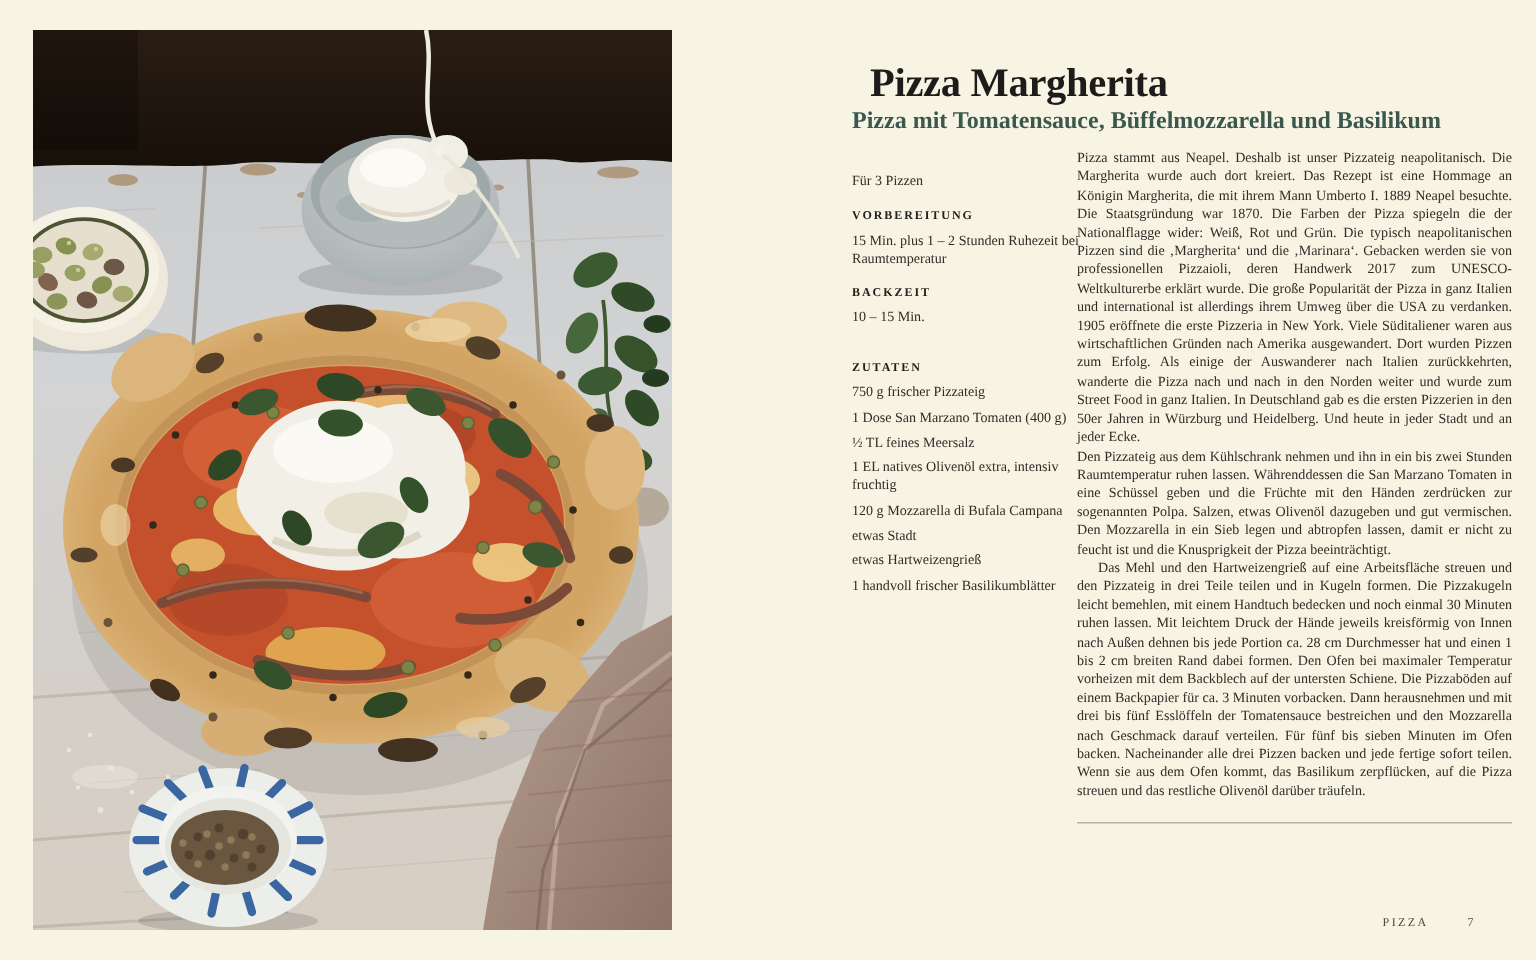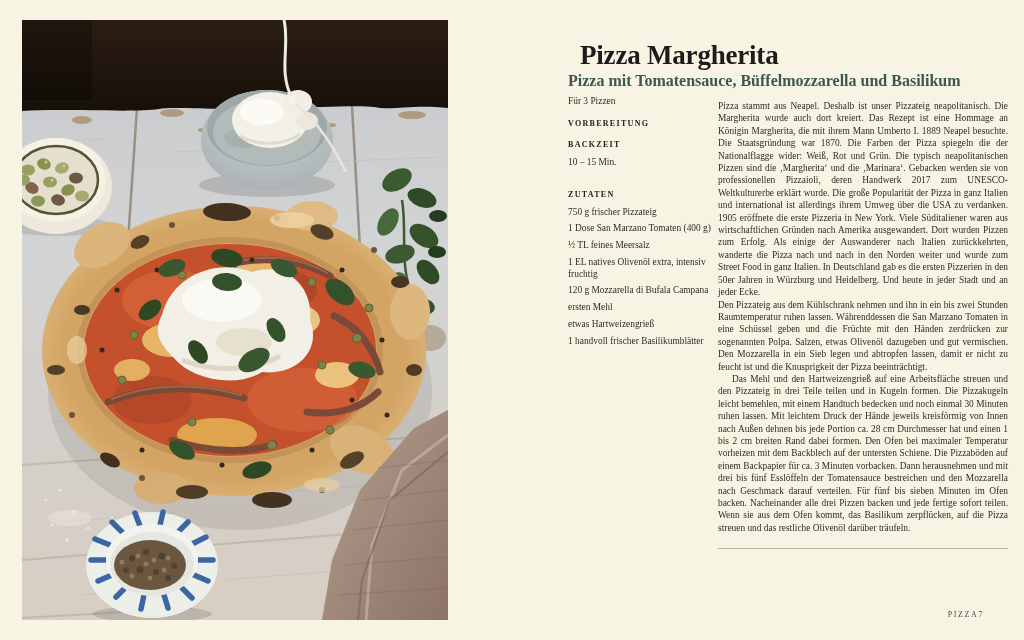--- a/index.html
+++ b/index.html
@@ -8,34 +8,34 @@
   }
   html,body{margin:0;padding:0;}
   body{
     width:1024px;height:640px;position:relative;overflow:hidden;
     background:var(--page-background);
     font-family:"Liberation Serif", serif;color:var(--body-text);
   }
   .photo{position:absolute;left:22px;top:20px;width:426px;height:600px;}
   .page-title{position:absolute;left:580px;top:22px;font-size:27px;font-weight:700;color:var(--title-text);letter-spacing:-.2px;}
   .page-subtitle{position:absolute;left:568px;top:59px;font-size:16px;color:var(--subtitle-text);}
-  .info-col{position:absolute;left:568px;top:96px;width:152px;font-size:9.4px;line-height:1.25;}
+  .info-col{position:absolute;left:568px;top:116px;width:152px;font-size:9.4px;line-height:1.25;}
   .info-col .label{font-weight:700;font-size:8px;letter-spacing:1.3px;margin:11px 0 7px;color:#22211d;}
   .info-col .servings{margin:0 0 2px;}
   .info-col .zutaten-label{margin-top:21px;}
   .ingredients div{margin-bottom:5px;}
   .body-col{position:absolute;left:718px;top:100px;width:290px;font-size:9.4px;line-height:12.4px;text-align:justify;}
   .intro{margin:0;}
   .method{margin:0 0 0;}
   .method p{margin:0;}
   .method p + p{text-indent:14px;}
   .rule{border:none;border-top:1px solid var(--rule);margin:14px 0 10px;}
   .tip{margin:0;}
   .tip-label{font-size:8px;letter-spacing:1.2px;color:#44423a;margin-right:6px;}
-  .footer{position:absolute;left:718px;top:610px;width:266px;display:flex;justify-content:flex-end;align-items:baseline;font-size:8px;letter-spacing:1.6px;color:var(--footer-text);}
+  .footer{position:absolute;left:718px;top:610px;width:266px;display:flex;justify-content:flex-end;align-items:baseline;gap:26px;font-size:8px;letter-spacing:1.6px;color:var(--footer-text);}
 </style>
 </head>
 <body>
 
 <svg class="photo" viewBox="0 0 426 600" role="img">
   <defs>
     <linearGradient id="gWood" x1="0" y1="0" x2="0" y2="1">
       <stop offset="0" stop-color="#c6c8cb"></stop>
         <stop offset="0.4" stop-color="#d3d4d5"></stop>
       <stop offset="0.75" stop-color="#d4cfc8"></stop>
@@ -329,30 +329,31 @@
       <circle cx="24" cy="480" r="1.5"></circle>
   </g>
 </svg>
 
 <h1 class="page-title">Pizza Margherita</h1>
 <h2 class="page-subtitle">Pizza mit Tomatensauce, Büffelmozzarella und Basilikum</h2>
 
 <div class="info-col">
   <p class="servings">Für 3 Pizzen</p>
   <div class="label">VORBEREITUNG</div>
+  <div>15 Min. plus 1 – 2 Stunden Ruhezeit bei Raumtemperatur</div>
   <div class="label">BACKZEIT</div>
   <div>10 – 15 Min.</div>
   <div class="label zutaten-label">ZUTATEN</div>
   <div class="ingredients">
       <div class="ingredient">750 g frischer Pizzateig</div>
       <div class="ingredient">1 Dose San Marzano Tomaten (400 g)</div>
       <div class="ingredient">½ TL feines Meersalz</div>
       <div class="ingredient">1 EL natives Olivenöl extra, intensiv fruchtig</div>
       <div class="ingredient">120 g Mozzarella di Bufala Campana</div>
-      <div class="ingredient">ersten Mehl</div>
+      <div class="ingredient">etwas Stadt</div>
       <div class="ingredient">etwas Hartweizengrieß</div>
       <div class="ingredient">1 handvoll frischer Basilikumblätter</div>
     </div>
 </div>
 
 <div class="body-col">
   <p class="intro">Pizza stammt aus Neapel. Deshalb ist unser Pizzateig neapolitanisch. Die Margherita wurde auch dort kreiert. Das Rezept ist eine Hommage an Königin Margherita, die mit ihrem Mann Umberto I. 1889 Neapel besuchte. Die Staatsgründung war 1870. Die Farben der Pizza spiegeln die der Nationalflagge wider: Weiß, Rot und Grün. Die typisch neapolitanischen Pizzen sind die ‚Margherita‘ und die ‚Marinara‘. Gebacken werden sie von professionellen Pizzaioli, deren Handwerk 2017 zum UNESCO-Weltkulturerbe erklärt wurde. Die große Popularität der Pizza in ganz Italien und international ist allerdings ihrem Umweg über die USA zu verdanken. 1905 eröffnete die erste Pizzeria in New York. Viele Süditaliener waren aus wirtschaftlichen Gründen nach Amerika ausgewandert. Dort wurden Pizzen zum Erfolg. Als einige der Auswanderer nach Italien zurückkehrten, wanderte die Pizza nach und nach in den Norden weiter und wurde zum Street Food in ganz Italien. In Deutschland gab es die ersten Pizzerien in den 50er Jahren in Würzburg und Heidelberg. Und heute in jeder Stadt und an jeder Ecke.</p>
   <div class="method">
     <p>Den Pizzateig aus dem Kühlschrank nehmen und ihn in ein bis zwei Stunden Raumtemperatur ruhen lassen. Währenddessen die San Marzano Tomaten in eine Schüssel geben und die Früchte mit den Händen zerdrücken zur sogenannten Polpa. Salzen, etwas Olivenöl dazugeben und gut vermischen. Den Mozzarella in ein Sieb legen und abtropfen lassen, damit er nicht zu feucht ist und die Knusprigkeit der Pizza beeinträchtigt.</p>
     <p>Das Mehl und den Hartweizengrieß auf eine Arbeitsfläche streuen und den Pizzateig in drei Teile teilen und in Kugeln formen. Die Pizzakugeln leicht bemehlen, mit einem Handtuch bedecken und noch einmal 30 Minuten ruhen lassen. Mit leichtem Druck der Hände jeweils kreisförmig von Innen nach Außen dehnen bis jede Portion ca. 28 cm Durchmesser hat und einen 1 bis 2 cm breiten Rand dabei formen. Den Ofen bei maximaler Temperatur vorheizen mit dem Backblech auf der untersten Schiene. Die Pizzaböden auf einem Backpapier für ca. 3 Minuten vorbacken. Dann herausnehmen und mit drei bis fünf Esslöffeln der Tomatensauce bestreichen und den Mozzarella nach Geschmack darauf verteilen. Für fünf bis sieben Minuten im Ofen backen. Nacheinander alle drei Pizzen backen und jede fertige sofort teilen. Wenn sie aus dem Ofen kommt, das Basilikum zerpflücken, auf die Pizza streuen und das restliche Olivenöl darüber träufeln.</p>

